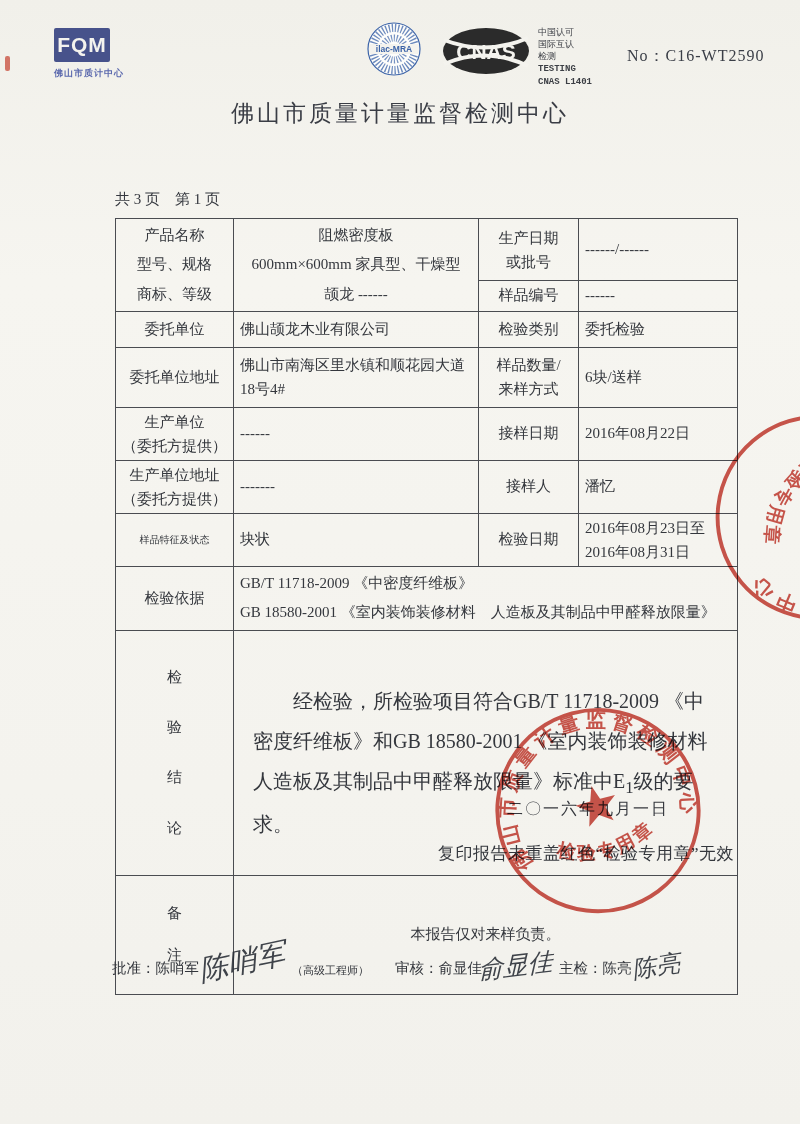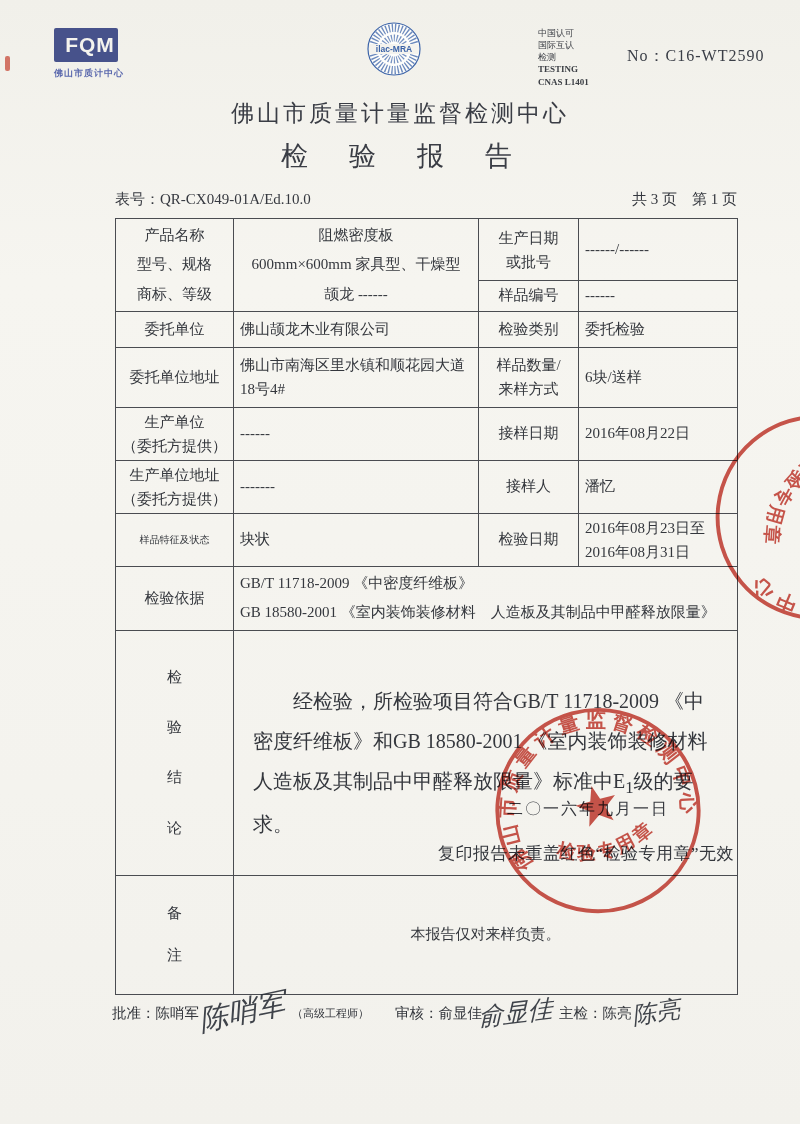--- a/index.html
+++ b/index.html
@@ -4,26 +4,26 @@
 <style>
   html,body{margin:0;padding:0;}
   body{background:#e8e7e2;font-family:"Liberation Serif","DejaVu Serif",serif;}
   .page{position:relative;width:800px;height:1124px;margin:0 auto;overflow:hidden;
         background:linear-gradient(180deg,#f1f0ea 0%,#f6f5f0 25%,#f4f3ee 70%,#f2f1ec 100%);
         color:#383b42;}
   .abs{position:absolute;}
 
   
   .fqm-box{width:56px;height:34px;background:#47528b;color:#f4f3ee;display:flex;align-items:center;justify-content:center;
-           font-family:"Liberation Sans","DejaVu Sans",sans-serif;font-weight:bold;font-size:21px;letter-spacing:1px;border-radius:2px;padding-left:8px;}
+           font-family:"Liberation Sans","DejaVu Sans",sans-serif;font-weight:bold;font-size:21px;letter-spacing:1px;border-radius:2px;}
   .fqm-cap{margin-top:5px;text-align:center;color:#5a68ad;font-size:9px;font-weight:bold;letter-spacing:1px;
            font-family:"Liberation Sans","DejaVu Sans",sans-serif;}
   .logo-cap{text-align:center;font-size:10px;color:#cd4a3c;letter-spacing:2px;margin-top:2px;font-family:"Liberation Sans","DejaVu Sans",sans-serif;}
   .logo-cap.small{font-size:7px;letter-spacing:0;}
-  .cnas-txt{font-family:Liberation Serif, serif;font-size:9px;line-height:1.35;color:#3c3f45;}
+  .cnas-txt{font-family:Liberation Mono, monospace;font-size:9px;line-height:1.35;color:#3c3f45;}
   .cnas-txt .b{font-weight:bold;}
   .report-no{font-size:16px;letter-spacing:1px;color:#3a3e47;}
 
   
   .org-title{top:98px;left:0;width:100%;text-align:center;font-size:23px;letter-spacing:3px;color:#3a3d45;}
   .report-title{top:138px;left:0;width:100%;text-align:center;font-size:27px;letter-spacing:7px;color:#3a3d45;}
   .meta-row{top:190px;left:115px;width:622px;display:flex;justify-content:space-between;font-size:15px;color:#35383f;}
 
   
   table.report{position:absolute;left:115px;top:218px;width:622px;border-collapse:collapse;table-layout:fixed;
@@ -40,21 +40,21 @@
   .concl-note{position:absolute;top:211px;right:3px;font-size:17px;letter-spacing:0.5px;}
   .basis-lines div{line-height:1.95;}
   .remark-val{text-align:center;}
 
   
   .stamp{pointer-events:none;mix-blend-mode:multiply;opacity:.84;}
   .stamp-main{left:372px;top:690px;transform:rotate(-15deg);}
   .stamp-edge{left:709px;top:407px;transform:rotate(118deg);}
 
   
-  .footer{top:998px;left:112px;width:640px;display:flex;align-items:center;font-size:14.5px;color:#33363c;}
+  .footer{top:948px;left:112px;width:640px;display:flex;align-items:flex-end;font-size:14.5px;color:#33363c;}
   .sig{font-size:29px;color:#2c3139;opacity:.9;transform:rotate(-12deg) skewX(-16deg);
        display:inline-block;margin:0 4px -10px 2px;position:relative;top:-6px;white-space:nowrap;}
   .sig.s2{font-size:25px;transform:rotate(-7deg) skewX(-20deg);margin-left:-2px;}
   .sig.s3{font-size:24px;transform:rotate(-9deg) skewX(-14deg);}
   .paren{font-size:11px;}
 
   .artifact-red{left:5px;top:56px;width:5px;height:15px;background:#c95545;opacity:.8;border-radius:2px;}
 </style>
 </head>
 <body>
@@ -73,36 +73,42 @@
   <div class="abs" style="left:366px;top:21px;">
     <svg width="56" height="56" viewBox="0 0 56 56">
       <circle cx="28" cy="28" r="26" fill="#fdfdfb" stroke="#3b63a8" stroke-width="1.2"></circle>
       <circle cx="28" cy="28" r="21" fill="none" stroke="#3b63a8" stroke-width="8" stroke-dasharray="1.3,1.8" opacity="0.75"></circle>
       <circle cx="28" cy="28" r="11" fill="none" stroke="#3b63a8" stroke-width="7" stroke-dasharray="1.1,1.6" opacity="0.7"></circle>
       <rect x="3" y="23" width="50" height="10" fill="#f4f3ee"></rect>
       <text x="28" y="31" text-anchor="middle" font-family="Liberation Sans, DejaVu Sans, sans-serif" font-size="8.5" font-weight="bold" fill="#3b63a8">ilac-MRA</text>
     </svg>
   </div>
 
+  <div class="abs" style="left:440px;top:26px;">
+    <svg width="92" height="50" viewBox="0 0 92 50">
+      <ellipse cx="46" cy="25" rx="43" ry="23" fill="#2b2b2b"></ellipse>
+      <path d="M4,14 Q46,30 88,12" stroke="#f4f3ee" stroke-width="4" fill="none"></path>
+      <path d="M4,38 Q46,20 88,40" stroke="#f4f3ee" stroke-width="4" fill="none"></path>
+      <text x="46" y="33" text-anchor="middle" font-family="Liberation Sans, DejaVu Sans, sans-serif" font-size="21" font-weight="bold" fill="#f4f3ee">CNAS</text>
+    </svg>
+  </div>
 
   <div class="abs cnas-txt" style="left:538px;top:27px;">
     <div>中国认可</div>
     <div>国际互认</div>
     <div>检测</div>
     <div class="b">TESTING</div>
     <div class="b">CNAS L1401</div>
   </div>
 
   <div class="abs report-no" style="left:612px;top:46px;margin-left:15px;"><span>No：</span><span>C16-WT2590</span></div>
 
   <div class="abs org-title">佛山市质量计量监督检测中心</div>
-  <div class="abs report-title">检　验　报　告</div>
 
   <div class="abs meta-row">
-    <span>表号：QR-CX049-01A/Ed.10.0</span>
     <span>共 3 页　第 1 页</span>
   </div>
 
   <table class="report">
     <colgroup>
         <col style="width:118px">
         <col style="width:245px">
         <col style="width:100px">
         <col style="width:159px">
       </colgroup>

